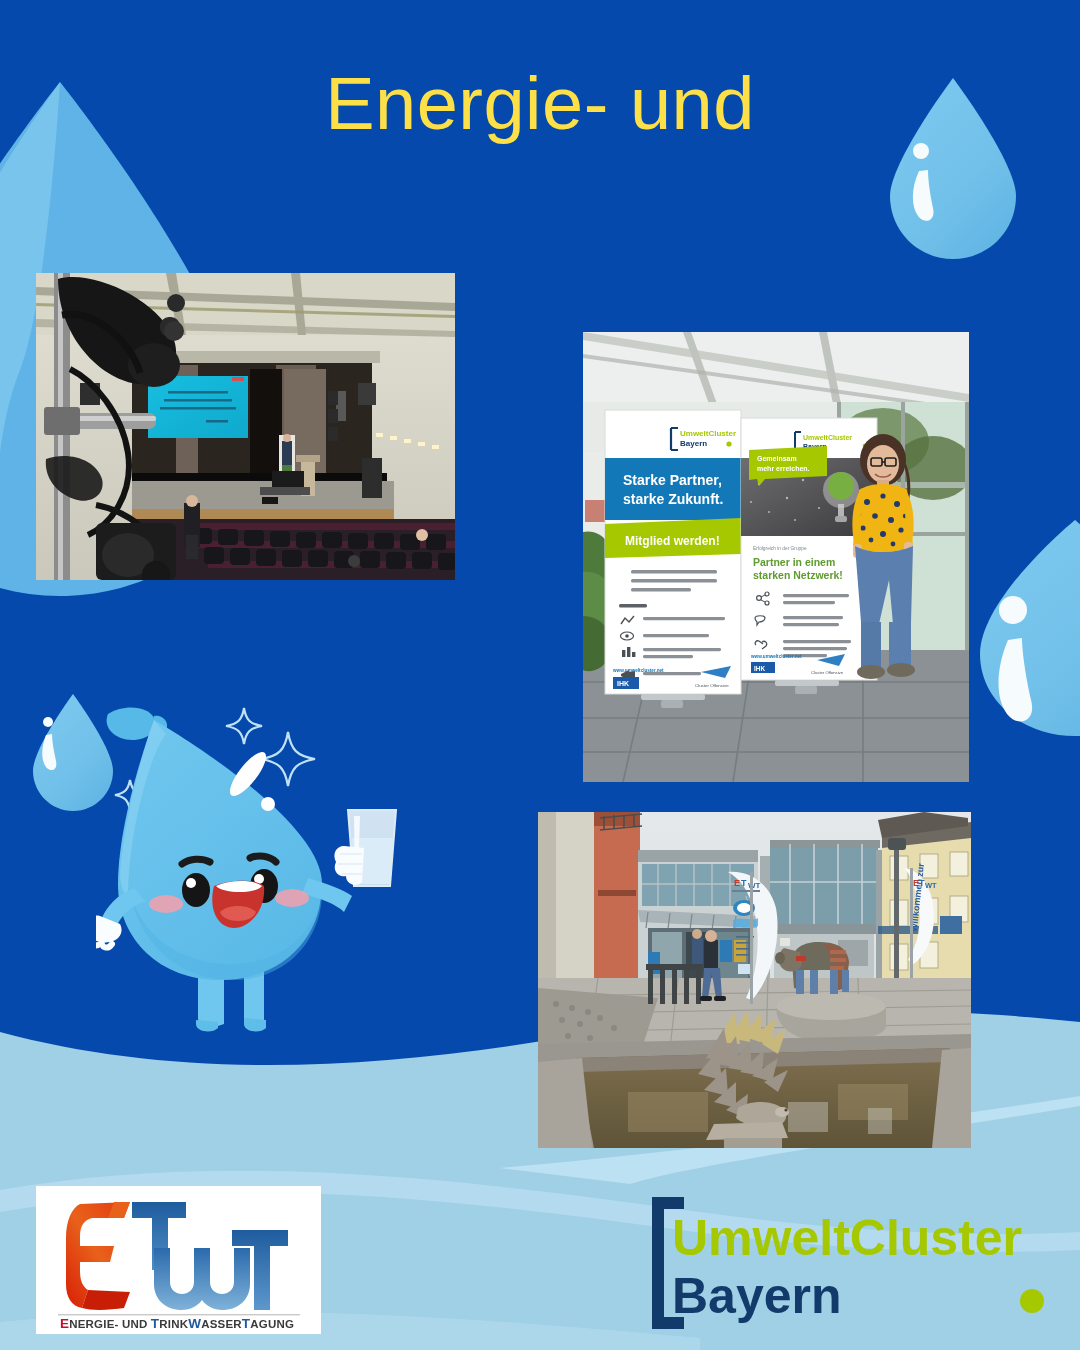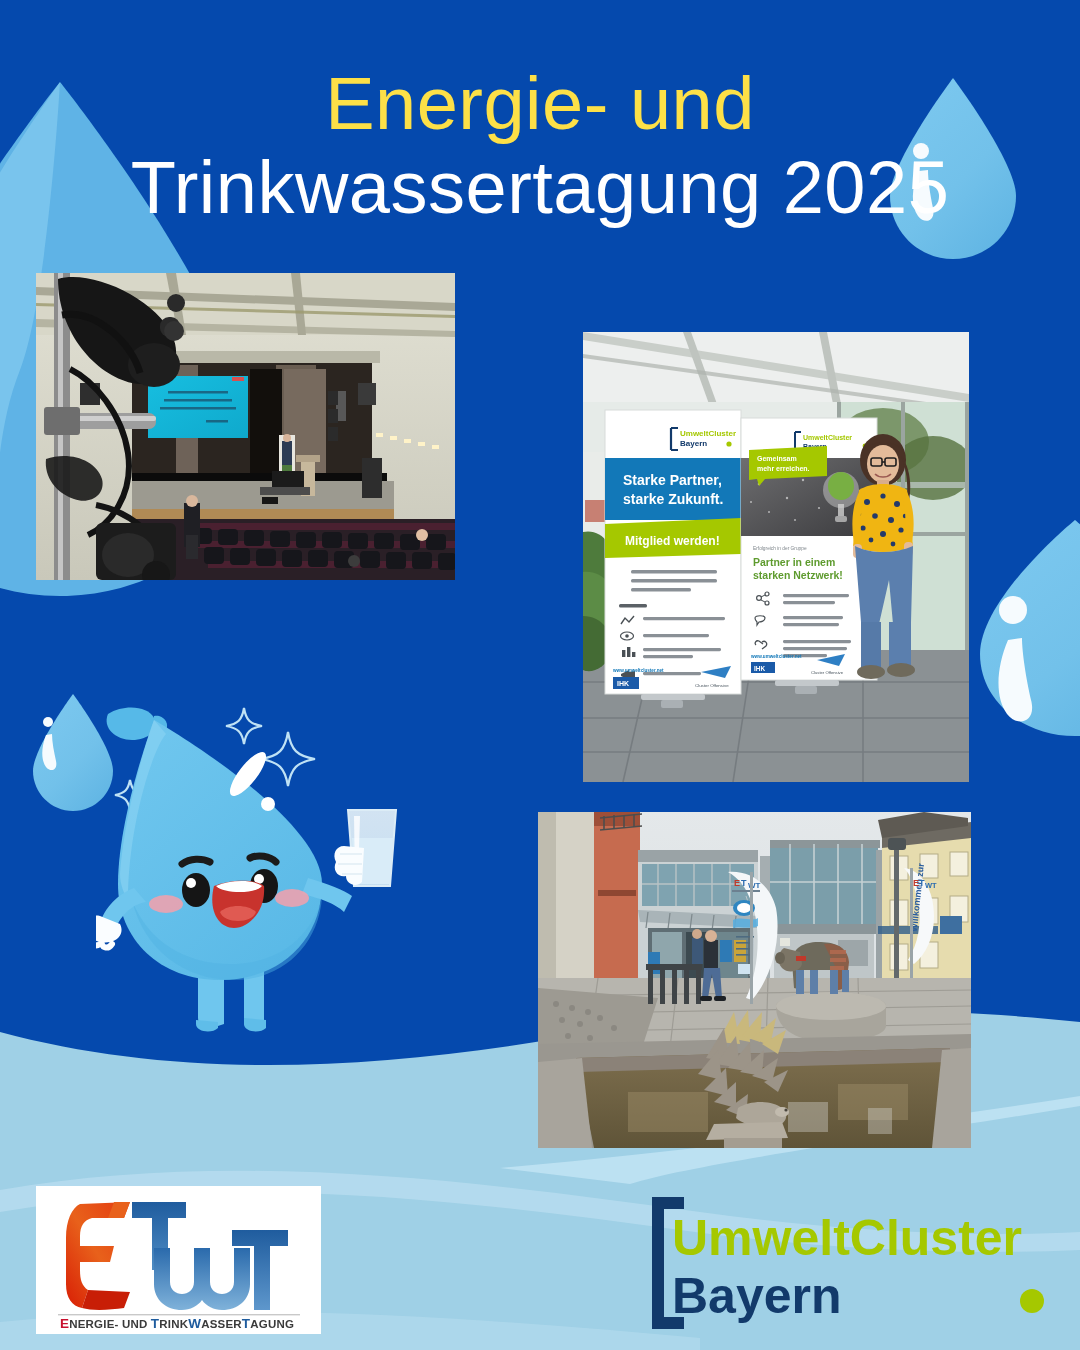--- a/index.html
+++ b/index.html
@@ -108,21 +108,20 @@
       <path d="M0,1032 C170,1078 360,1072 560,1038 C760,1004 930,1006 1080,1022 L1080,1350 L0,1350 Z" fill="#9FD0E6"></path>
 
       <path d="M0,1190 C230,1150 470,1180 700,1212 C830,1230 960,1238 1080,1232 L1080,1250 C950,1256 810,1248 680,1230 C460,1200 230,1172 0,1212 Z" fill="#B6DCEE" opacity="0.85"></path>
       <path d="M500,1168 C700,1150 900,1124 1080,1096 L1080,1106 C900,1136 700,1162 630,1184 Z" fill="#BFE2F3" opacity="0.9"></path>
       <path d="M0,1322 C220,1300 460,1316 700,1338 L700,1350 L0,1350 Z" fill="#B6DCEE" opacity="0.6"></path>
     </g>
   </svg>
 
   <div class="title-wrap">
     <div class="title-line1">Energie- und</div>
-    <div class="title-line2">Trinkwassertagung 2025</div>
   </div>
 
   <div class="photo" id="photo-auditorium">
     <svg class="ph-svg" viewBox="0 0 419 307" preserveAspectRatio="none" xmlns="http://www.w3.org/2000/svg">
       <defs>
         <linearGradient id="wallG" x1="0" y1="0" x2="0" y2="1">
           <stop offset="0%" stop-color="#E2E1D4"></stop>
             <stop offset="100%" stop-color="#C9C8BA"></stop>
         </linearGradient>
         <linearGradient id="scrG" x1="0" y1="0" x2="1" y2="1">

